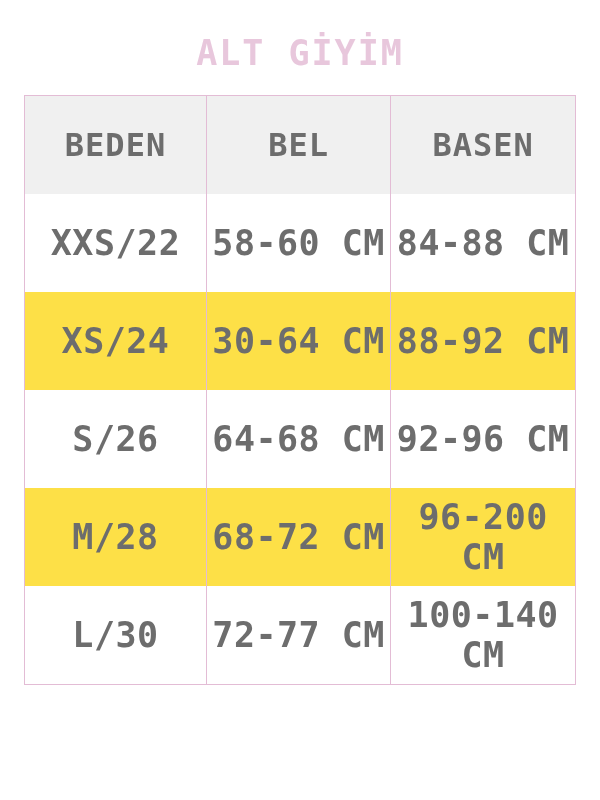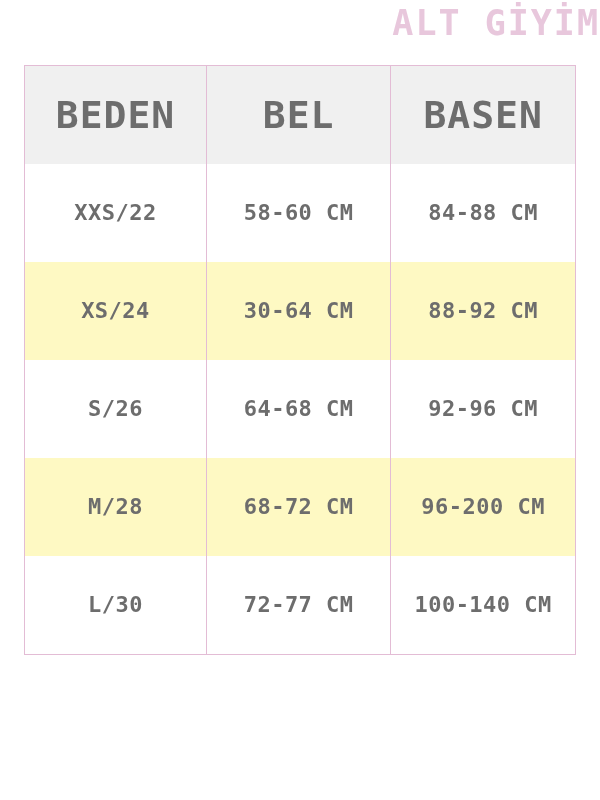--- a/index.html
+++ b/index.html
@@ -18,21 +18,22 @@
     width: 600px;
     height: 800px;
     box-sizing: border-box;
     display: flex;
     flex-direction: column;
     align-items: center;
   }
 
   .title-block {
     width: 100%;
-    text-align: right;
+    text-align: center;
+    margin-top: 30px;
     margin-bottom: 18px;
   }
   .title-line {
     font-family: "DejaVu Sans Mono", monospace;
     font-weight: bold;
     font-size: 35px;
     letter-spacing: 2px;
     color: #e8c7dc;
     line-height: 1.33;
   }
@@ -63,36 +64,36 @@
   table.size-table td:first-child {
     border-left: none;
   }
   table.size-table th:last-child,
   table.size-table td:last-child {
     border-right: none;
   }
 
   table.size-table th {
     height: 96px;
-    font-size: 38px;
+    font-size: 32px;
     letter-spacing: 1px;
     background: #f0f0f0;
   }
 
   table.size-table td {
     height: 96px;
-    font-size: 22px;
+    font-size: 35px;
     letter-spacing: 0.5px;
   }
 
   tr.row-odd td {
     background: #ffffff;
   }
   tr.row-even td {
-    background: #fef9c3;
+    background: #fde047;
   }
 
   col.col-beden { width: 33%; }
   col.col-bel   { width: 33.5%; }
   col.col-basen { width: 33.5%; }
 </style>
 </head>
 <body>
 
 <div class="page">

